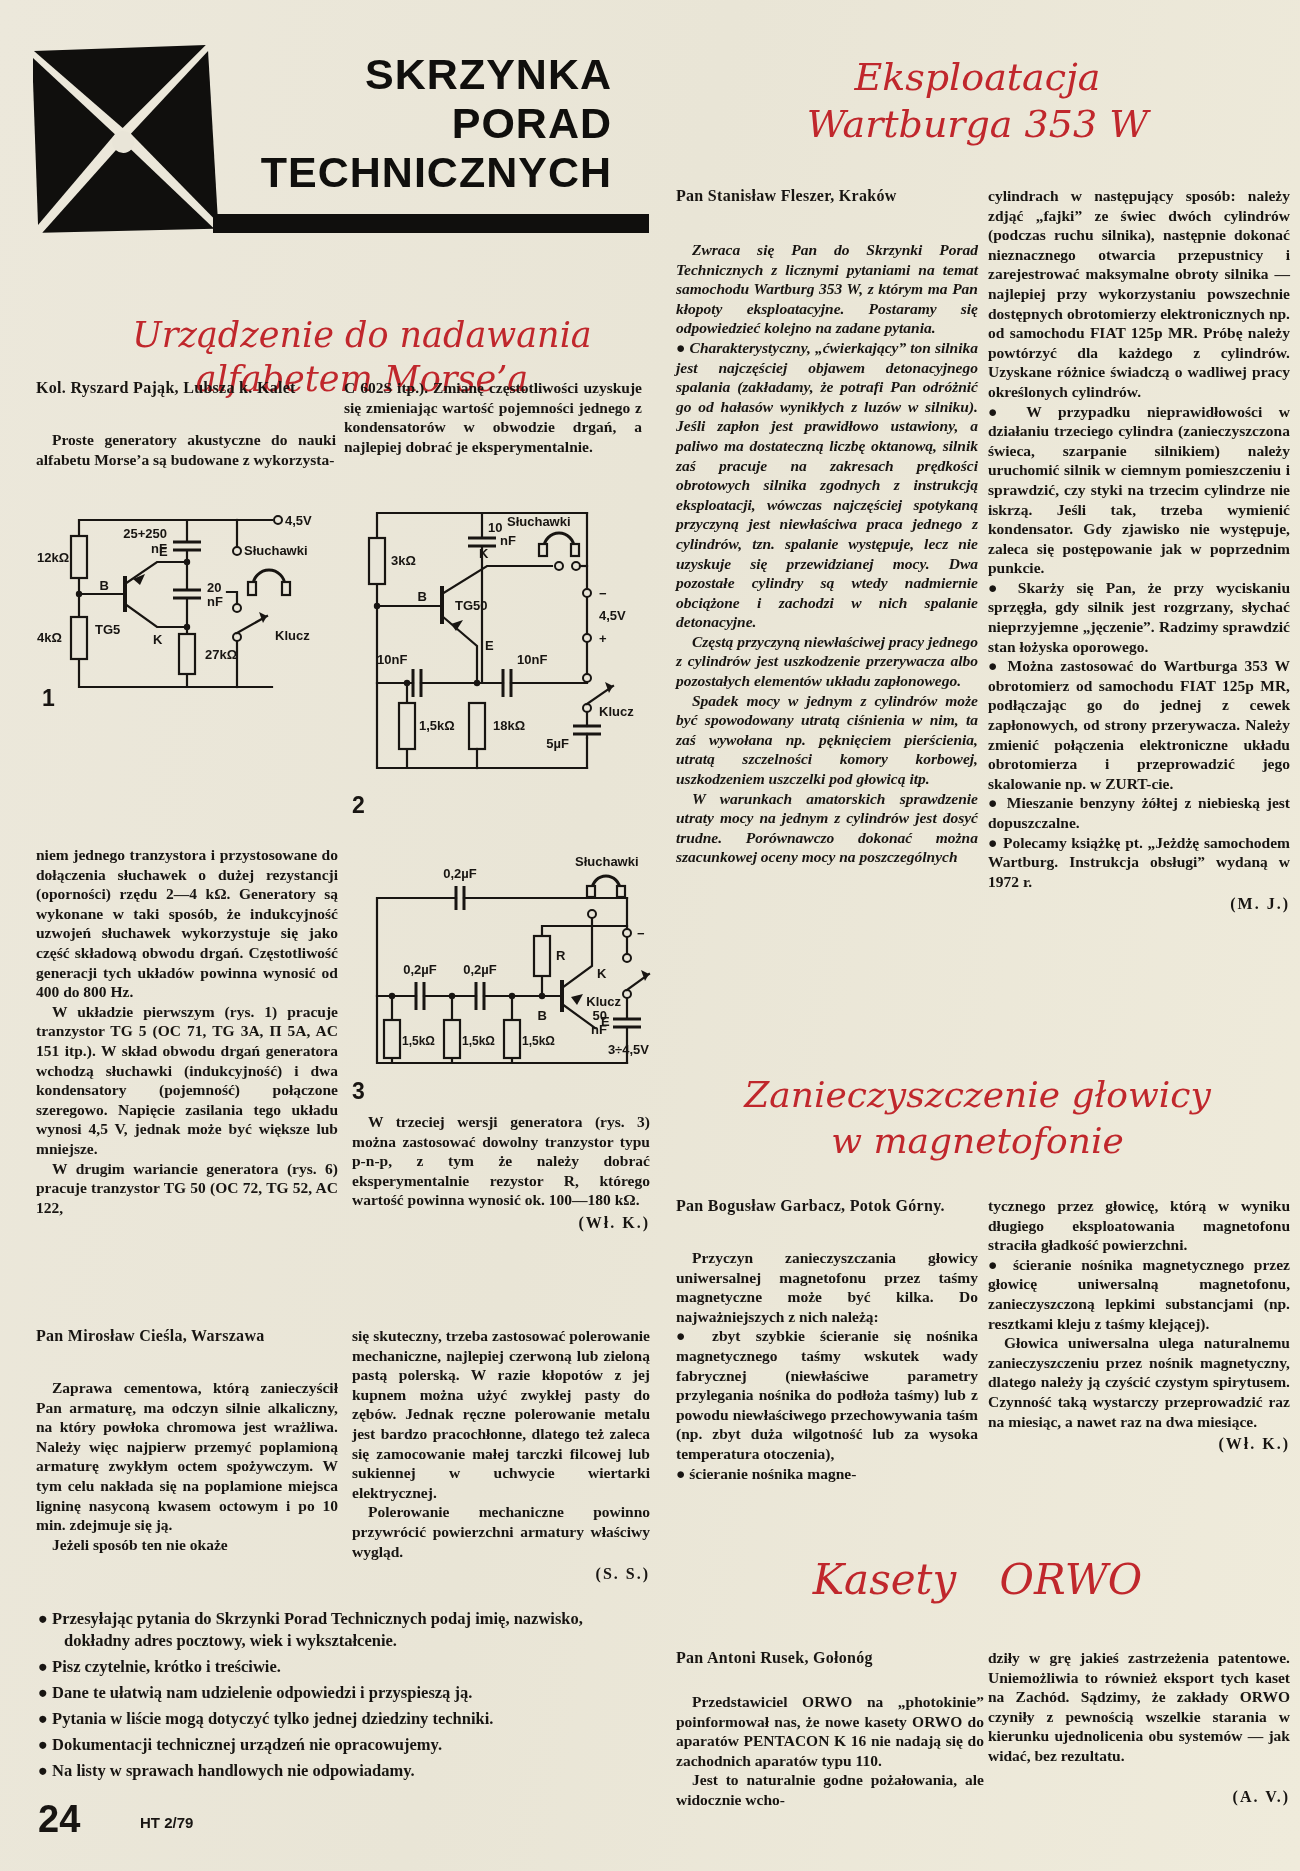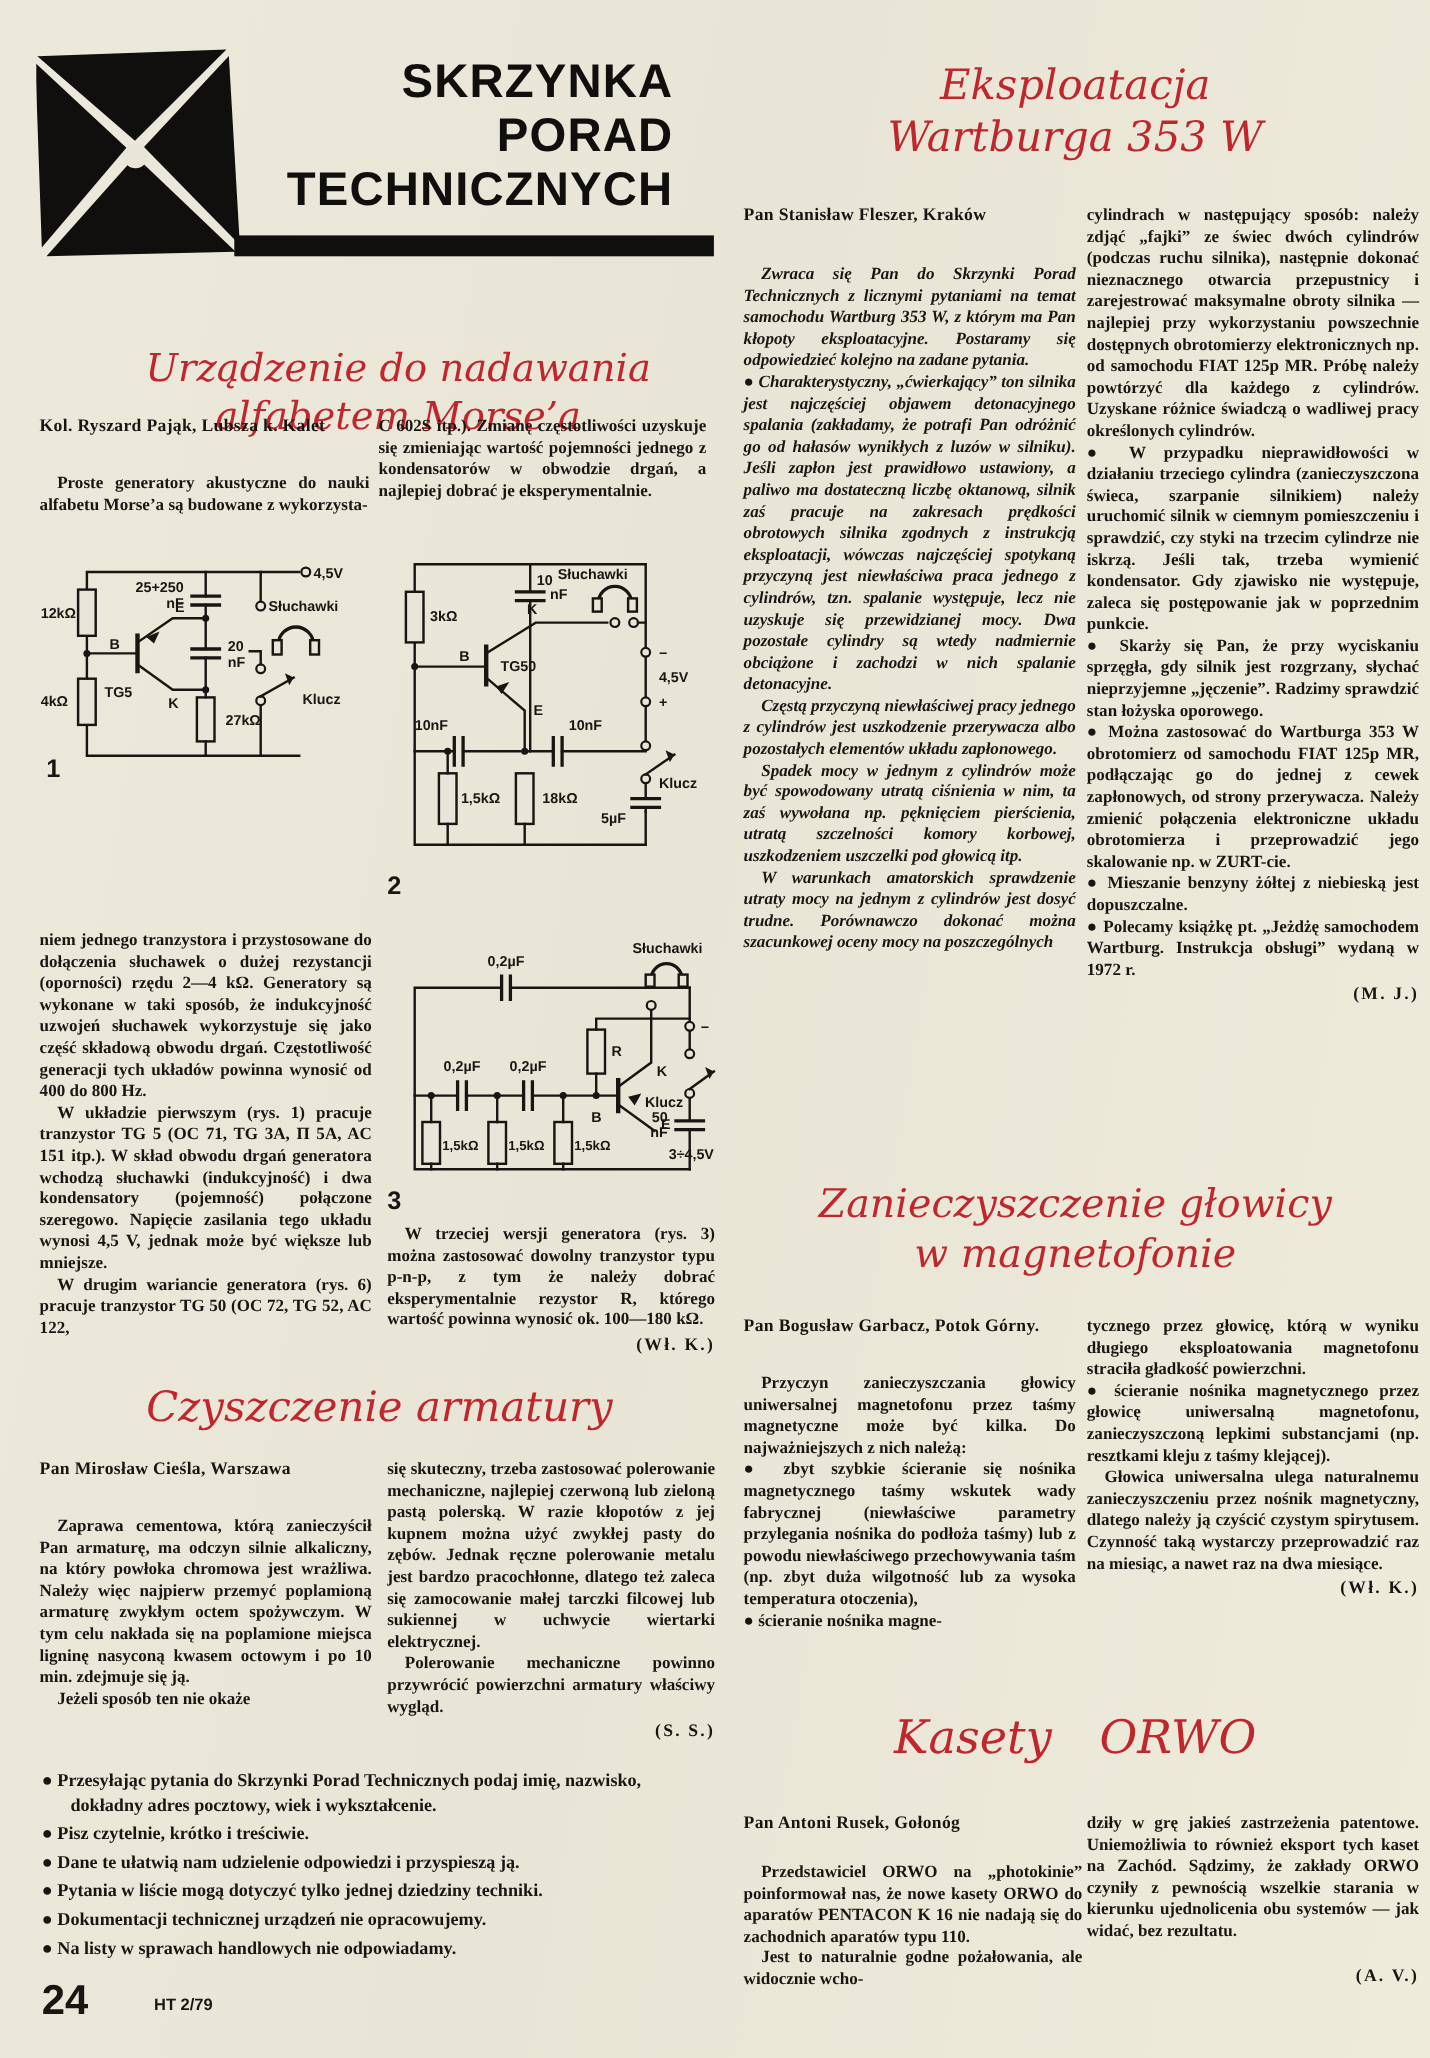--- a/index.html
+++ b/index.html
@@ -251,21 +251,20 @@
   </svg>
   <div class="abs fig-label" style="left:352px;top:1078px;">3</div>
 
   <div class="abs" style="left:352px;top:1112px;width:298px;">
     <div class="body-col">
         <p class="para">W trzeciej wersji generatora (rys. 3) można zastosować dowolny tranzystor typu p-n-p, z tym że należy dobrać eksperymentalnie rezystor R, którego wartość powinna wynosić ok. 100—180 kΩ.</p>
       </div>
     <div class="sig">(Wł. K.)</div>
   </div>
 
-  <h2 class="abs red-head" style="left:40px;top:1256px;width:610px;font-size:38px;line-height:46px;margin:0;">Czyszczenie armatury</h2>
   <div class="abs author" style="left:36px;top:1326px;width:290px;">Pan Mirosław Cieśla, Warszawa</div>
   <div class="abs body-col" style="left:36px;top:1378px;width:302px;">
       <p class="para">Zaprawa cementowa, którą zanieczyścił Pan armaturę, ma odczyn silnie alkaliczny, na który powłoka chromowa jest wrażliwa. Należy więc najpierw przemyć poplamioną armaturę zwykłym octem spożywczym. W tym celu nakłada się na poplamione miejsca ligninę nasyconą kwasem octowym i po 10 min. zdejmuje się ją.</p>
       <p class="para">Jeżeli sposób ten nie okaże</p>
     </div>
   <div class="abs" style="left:352px;top:1326px;width:298px;">
     <div class="body-col cont">
         <p class="para">się skuteczny, trzeba zastosować polerowanie mechaniczne, najlepiej czerwoną lub zieloną pastą polerską. W razie kłopotów z jej kupnem można użyć zwykłej pasty do zębów. Jednak ręczne polerowanie metalu jest bardzo pracochłonne, dlatego też zaleca się zamocowanie małej tarczki filcowej lub sukiennej w uchwycie wiertarki elektrycznej.</p>
         <p class="para">Polerowanie mechaniczne powinno przywrócić powierzchni armatury właściwy wygląd.</p>
       </div>

